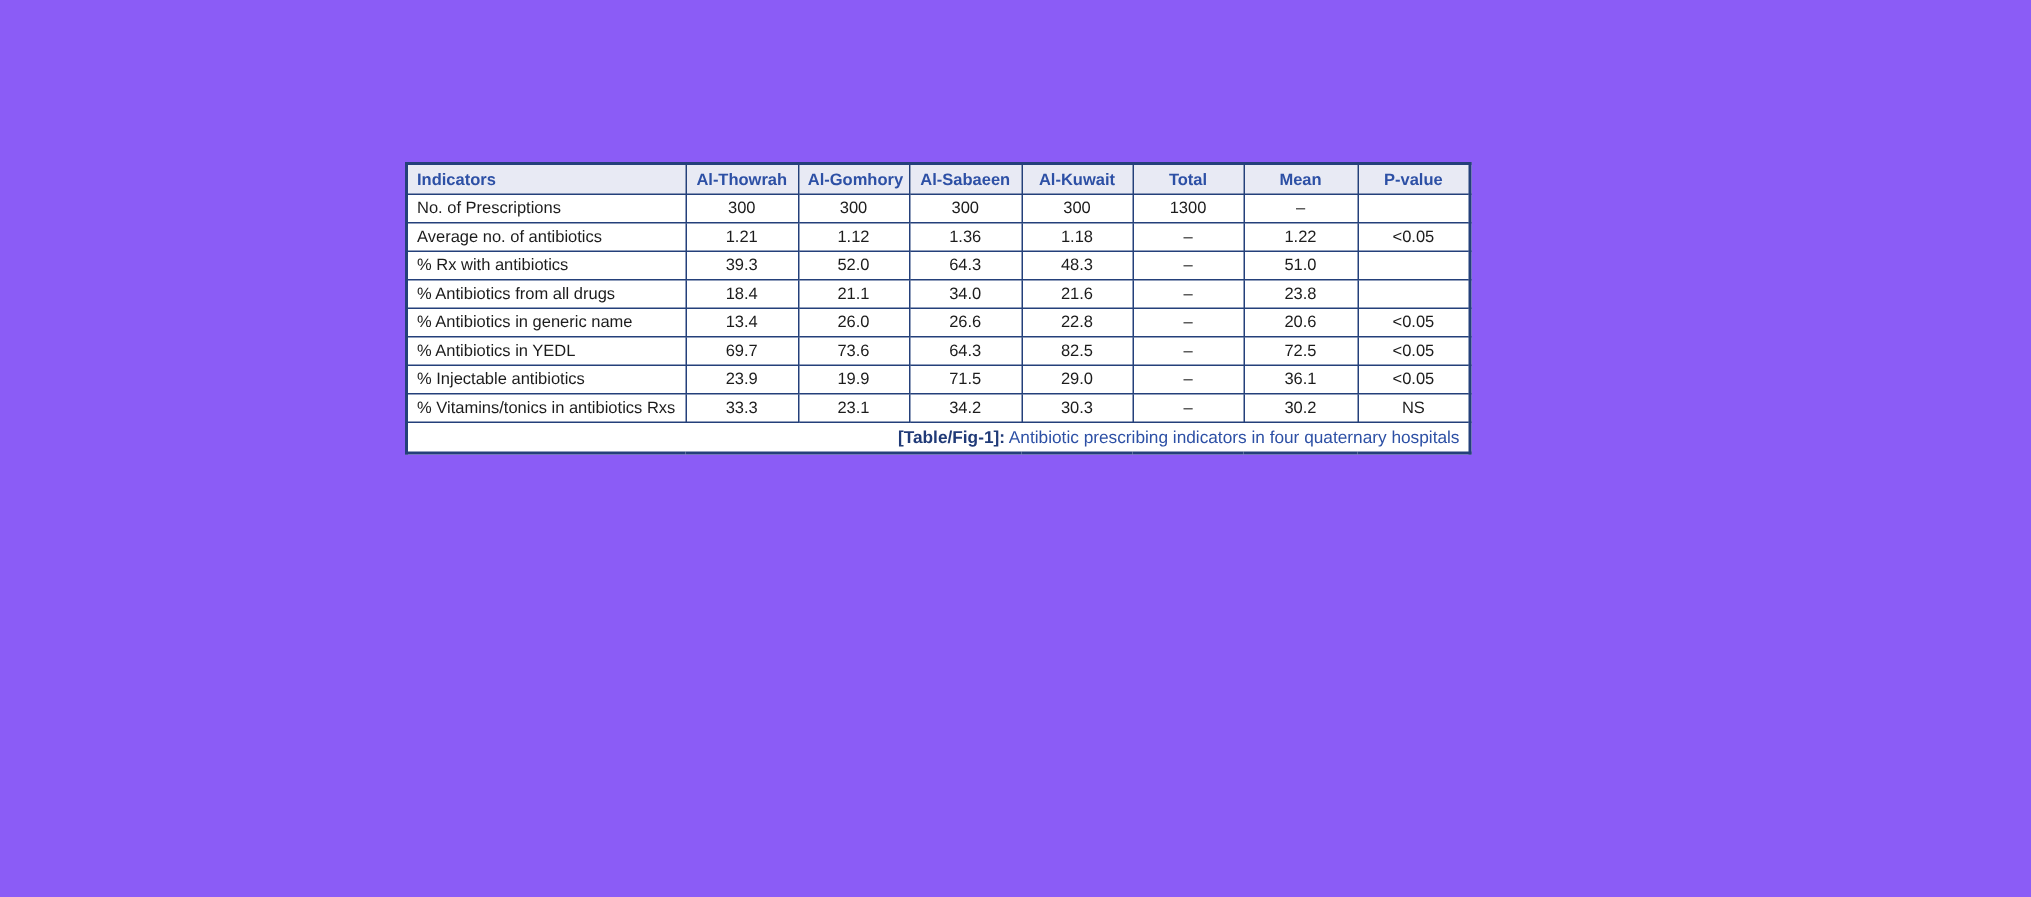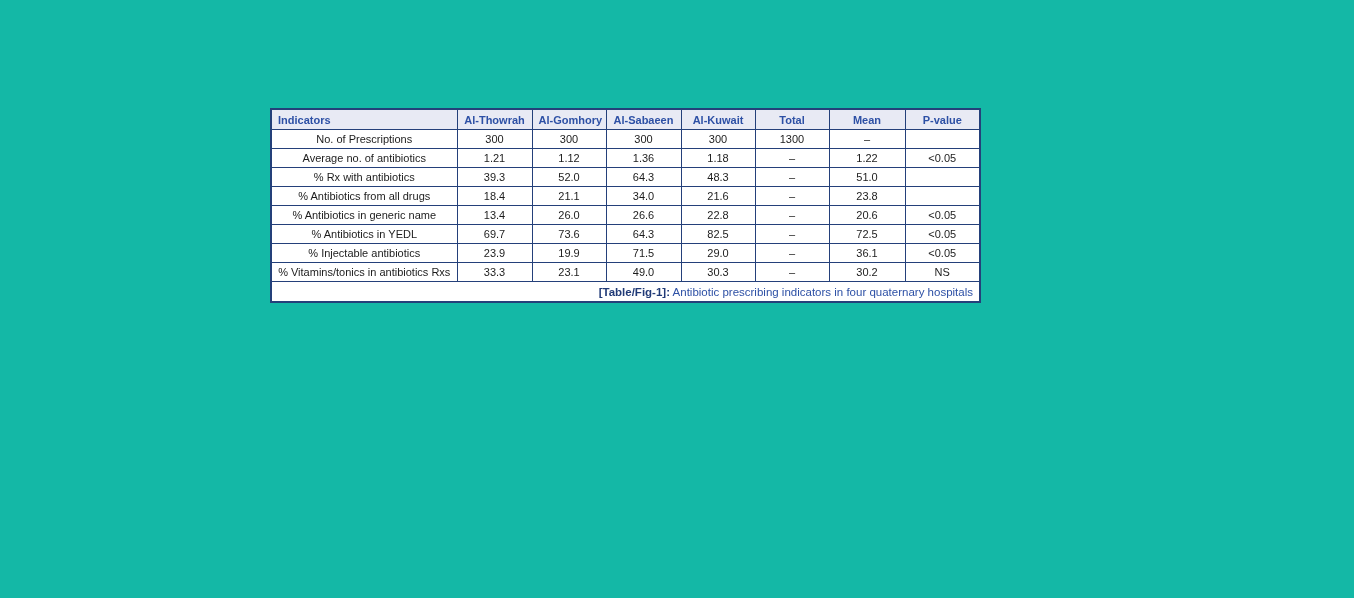--- a/index.html
+++ b/index.html
@@ -4,21 +4,21 @@
 <style>
   html, body {
     margin: 0;
     padding: 0;
     background: #ffffff;
   }
   .canvas {
     position: relative;
     width: 1354px;
     height: 598px;
-    background: #14b8a6;
+    background: #8b5cf6;
     overflow: hidden;
     font-family: "Liberation Sans", sans-serif;
   }
   .figure {
     position: absolute;
     left: 270px;
     top: 108px;
     width: 709px;
   }
   table.data-table {
@@ -47,21 +47,21 @@
     text-align: center;
     font-size: 11px;
   }
   thead th.first {
     text-align: left;
   }
   tbody td {
     height: 18px;
   }
   tbody td.label-cell {
-    text-align: center;
+    text-align: left;
   }
   tbody td.value-cell {
     text-align: center;
   }
   tfoot td.caption-cell {
     height: 19px;
     text-align: right;
     color: #2d50a5;
     font-size: 11.5px;
     white-space: nowrap;
@@ -170,21 +170,21 @@
             <td class="value-cell">71.5</td>
             <td class="value-cell">29.0</td>
             <td class="value-cell">–</td>
             <td class="value-cell">36.1</td>
             <td class="value-cell">&lt;0.05</td>
           </tr>
           <tr>
             <td class="label-cell">% Vitamins/tonics in antibiotics Rxs</td>
             <td class="value-cell">33.3</td>
             <td class="value-cell">23.1</td>
-            <td class="value-cell">49.0</td>
+            <td class="value-cell">34.2</td>
             <td class="value-cell">30.3</td>
             <td class="value-cell">–</td>
             <td class="value-cell">30.2</td>
             <td class="value-cell">NS</td>
           </tr>
         </tbody>
       <tfoot>
         <tr>
           <td class="caption-cell" colspan="8">
             <span class="caption-tag">[Table/Fig-1]:</span>

